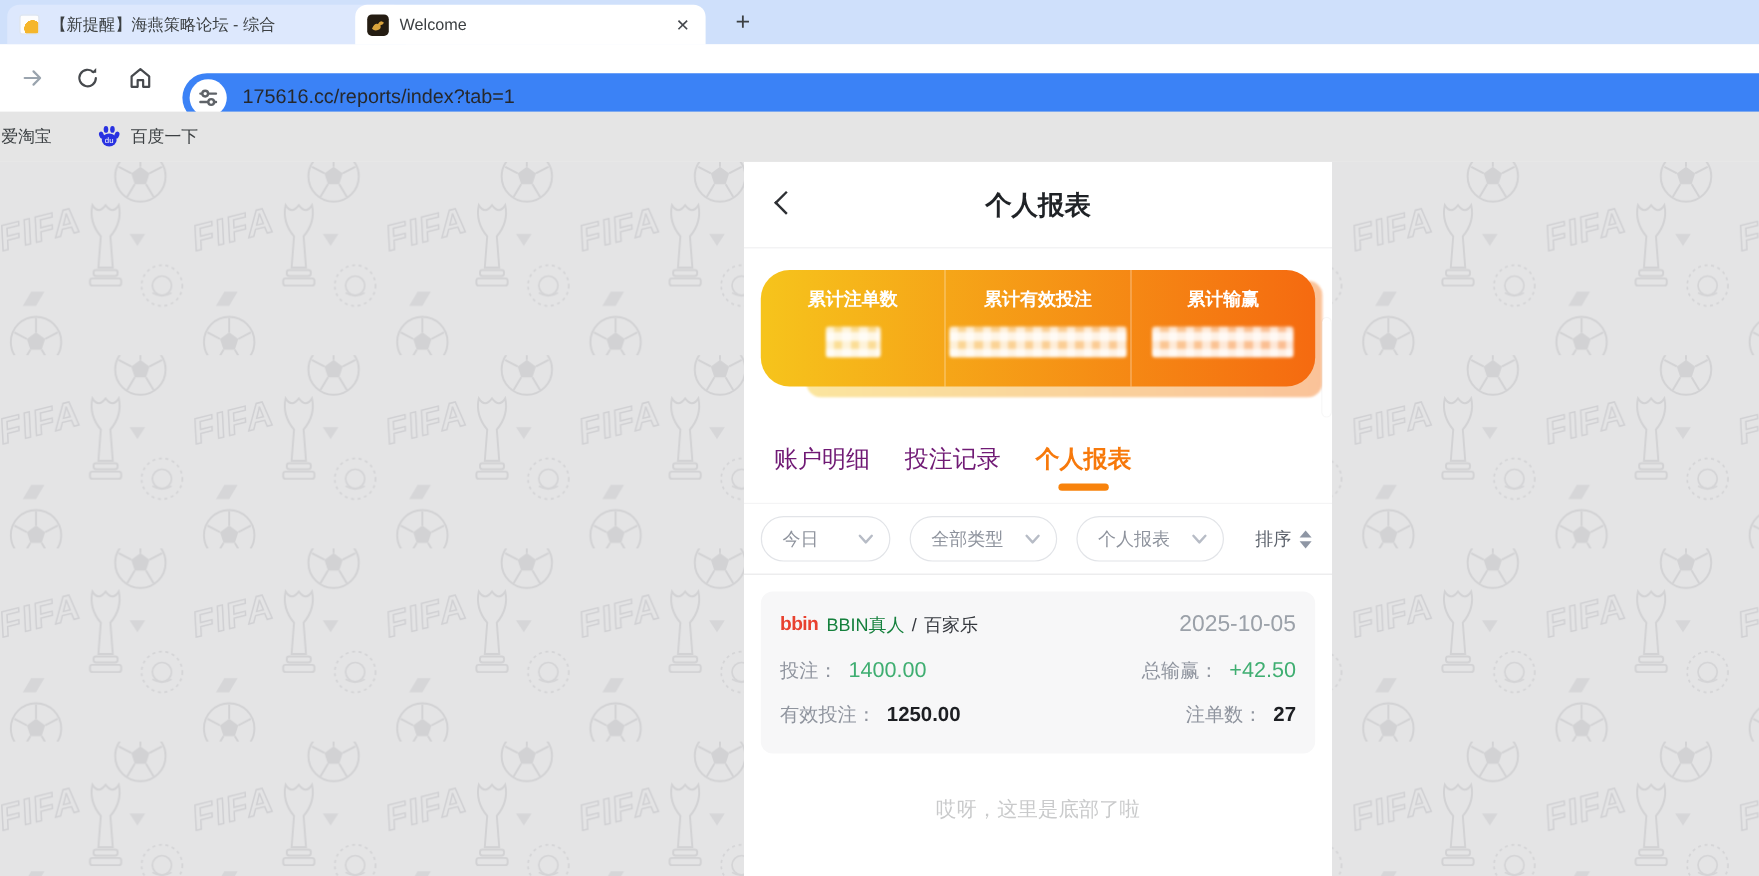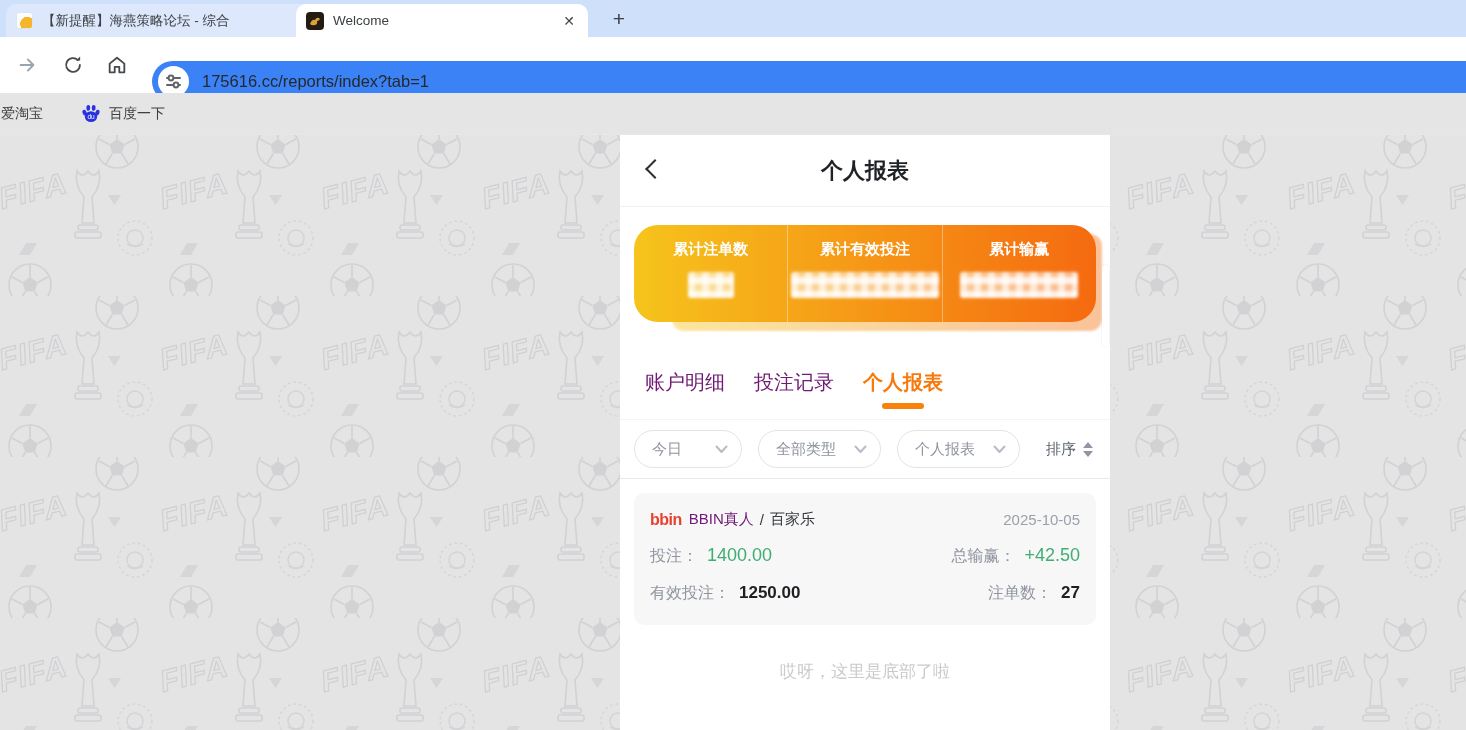--- a/index.html
+++ b/index.html
@@ -77,23 +77,23 @@
           color:#5b616b; cursor:pointer; }
   .caret-stack { display:flex; flex-direction:column; gap:3px; }
   .tri-up   { width:0; height:0; border-left:5px solid transparent; border-right:5px solid transparent;
               border-bottom:6px solid #8e96a4; }
   .tri-down { width:0; height:0; border-left:5px solid transparent; border-right:5px solid transparent;
               border-top:6px solid #8e96a4; }
   .record { margin:14px 14px 0; background:#f7f7f8; border-radius:10px; padding:17px 16px 21px; }
   .r-head { display:flex; align-items:center; }
   .bbin-logo { font-weight:800; font-size:16px; color:#e8412f;
                letter-spacing:-0.5px; margin-right:7px; }
-  .r-provider { font-size:15px; color:#701a75; }
+  .r-provider { font-size:15px; color:#15803d; }
   .r-game { font-size:15px; color:#35383e; }
-  .r-date { margin-left:auto; font-size:15px; color:#9ba1a9; }
+  .r-date { margin-left:auto; font-size:19px; color:#9ba1a9; }
   .r-row { margin-top:16px; display:flex; justify-content:space-between; align-items:baseline; }
   .r-cell { display:flex; align-items:baseline; }
   .r-label { font-size:16px; color:#8f949e; margin-right:9px; }
   .val-green { font-size:18px; color:#3fae71; }
   .val-dark  { font-size:17px; color:#1d1f23; font-weight:600; }
   .p-footer { margin-top:35px; text-align:center; font-size:17px; color:#c9cacb; }
 </style>
 </head>
 <body>
 

